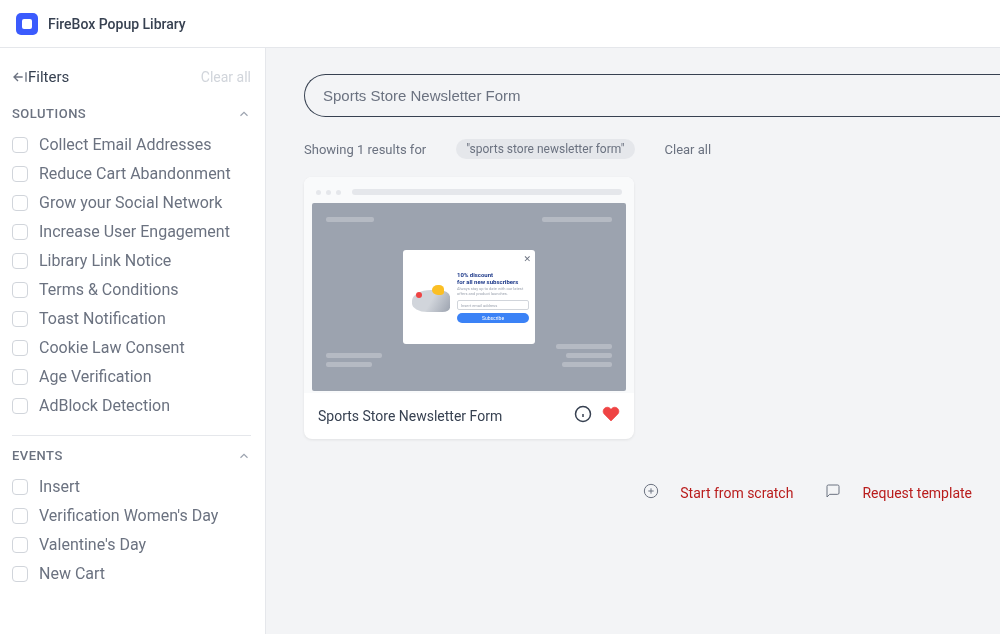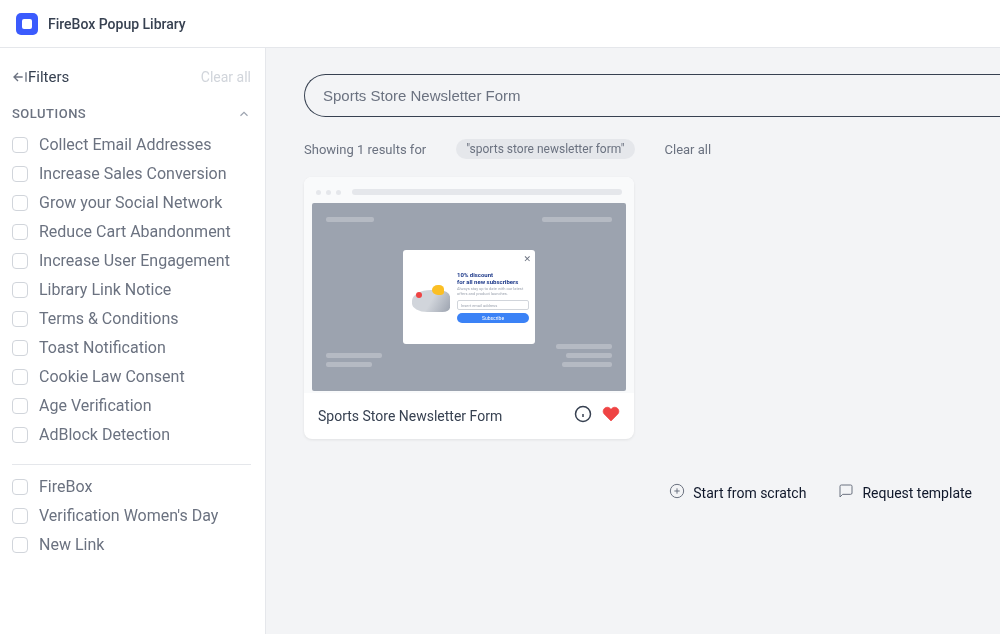--- a/index.html
+++ b/index.html
@@ -325,22 +325,22 @@
     .bottom-actions {
       display: flex;
       justify-content: flex-end;
       gap: 32px;
       padding-right: 28px;
       margin-top: 44px;
     }
     .action-link {
       display: flex;
       align-items: center;
-      gap: 8px;
-      color: #0f172a;
+      gap: 21px;
+      color: #b91c1c;
       font-size: 14px;
       cursor: pointer;
     }
     .collapse-icon {
       display: flex;
     }
   </style>
 </head>
 <body>
 
@@ -374,32 +374,28 @@
             </svg>
         </span>
       </div>
       <div>
         <div class="filter-item">
             <div class="checkbox"></div>
             <span class="filter-label">Collect Email Addresses</span>
           </div>
         <div class="filter-item">
             <div class="checkbox"></div>
-            <span class="filter-label">Increase Sales Conversion</span>
+            <span class="filter-label">Reduce Cart Abandonment</span>
           </div>
         <div class="filter-item">
             <div class="checkbox"></div>
             <span class="filter-label">Grow your Social Network</span>
           </div>
         <div class="filter-item">
             <div class="checkbox"></div>
-            <span class="filter-label">Reduce Cart Abandonment</span>
-          </div>
-        <div class="filter-item">
-            <div class="checkbox"></div>
             <span class="filter-label">Increase User Engagement</span>
           </div>
         <div class="filter-item">
             <div class="checkbox"></div>
             <span class="filter-label">Library Link Notice</span>
           </div>
         <div class="filter-item">
             <div class="checkbox"></div>
             <span class="filter-label">Terms &amp; Conditions</span>
           </div>
@@ -418,32 +414,44 @@
         <div class="filter-item">
             <div class="checkbox"></div>
             <span class="filter-label">AdBlock Detection</span>
           </div>
       </div>
     </div>
 
     <hr class="divider">
 
     <div class="filter-section">
+      <div class="section-header">
+        <span class="section-title">EVENTS</span>
+        <span class="chevron">
+          <svg width="14" height="14" viewBox="0 0 24 24" fill="none" stroke="currentColor" stroke-width="2">
+              <path d="M18 15l-6-6-6 6"></path>
+            </svg>
+        </span>
+      </div>
       <div>
         <div class="filter-item">
             <div class="checkbox"></div>
-            <span class="filter-label">FireBox</span>
+            <span class="filter-label">Insert</span>
           </div>
         <div class="filter-item">
             <div class="checkbox"></div>
             <span class="filter-label">Verification Women's Day</span>
           </div>
         <div class="filter-item">
             <div class="checkbox"></div>
-            <span class="filter-label">New Link</span>
+            <span class="filter-label">Valentine's Day</span>
+          </div>
+        <div class="filter-item">
+            <div class="checkbox"></div>
+            <span class="filter-label">New Cart</span>
           </div>
       </div>
     </div>
   </div>
 
   <div class="main">
     <input type="text" class="search-box" value="Sports Store Newsletter Form" style="">
 
     <div class="results-info">
       <span class="results-text">Showing 1 results for</span>

